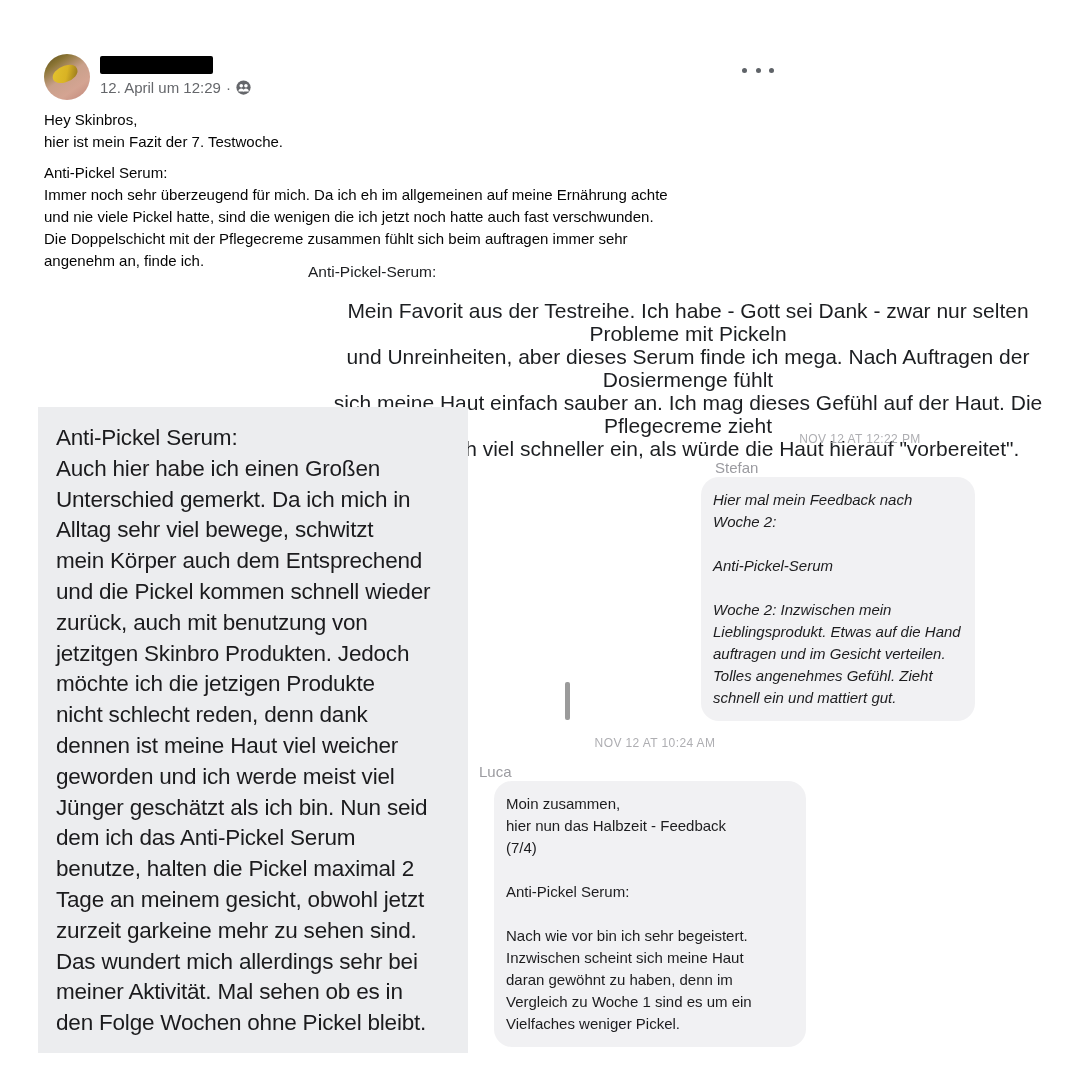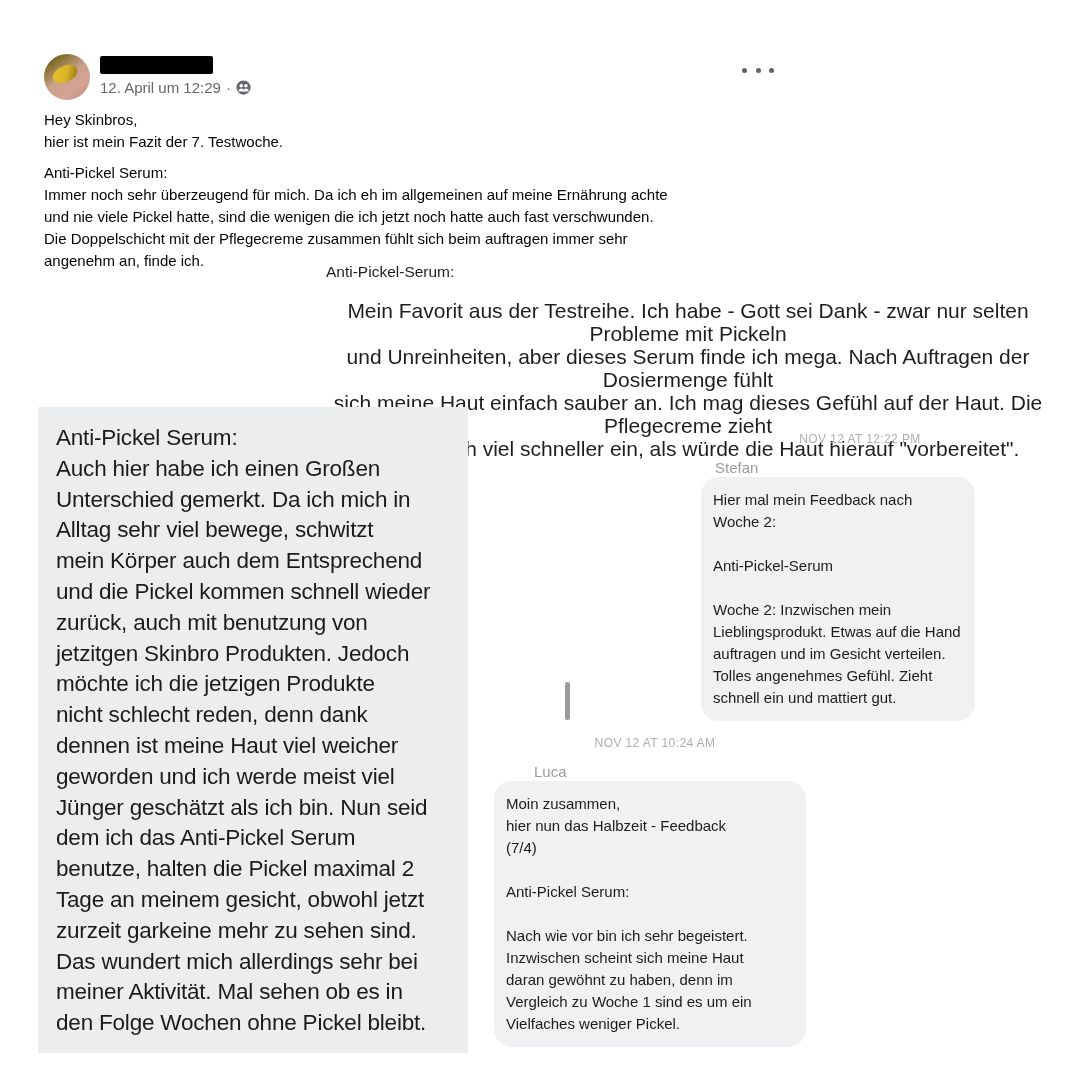--- a/index.html
+++ b/index.html
@@ -26,44 +26,44 @@
     left:100px;top:78px;height:18px;display:flex;align-items:center;gap:5px;
     font-size:15px;color:#65676B;
   }
   .fb-meta svg{display:block;}
   .more{left:740px;top:62px;width:32px;height:16px;display:flex;align-items:center;justify-content:space-between;cursor:pointer;padding:0 2px;}
   .more .d{width:5px;height:5px;border-radius:50%;background:#5f6368;}
   .fb-body{left:44px;top:109px;width:820px;font-size:15px;line-height:22px;color:#050505;}
   .fb-review{left:44px;top:162px;width:820px;font-size:15px;line-height:22px;color:#050505;}
 
   
-  .ir-head{left:326px;top:261px;width:740px;font-size:15.5px;line-height:22px;color:#1c1e21;}
+  .ir-head{left:308px;top:261px;width:740px;font-size:15.5px;line-height:22px;color:#1c1e21;}
   .ir-body{left:318px;top:299px;width:740px;font-size:21px;line-height:23px;color:#1c1e21;text-align:center;}
 
   
   .note-card{
     left:38px;top:407px;width:430px;box-sizing:border-box;
     background:#ecedef;padding:16px 12px 14px 18px;
   }
   .note-text{font-size:22.5px;line-height:30.8px;color:#1b1b1d;letter-spacing:-0.2px;}
 
   
   .chat-time{
     font-size:12px;color:#aeaeb2;letter-spacing:0.4px;text-align:center;width:320px;
   }
   .chat-time-1{left:700px;top:432px;}
   .chat-time-2{left:495px;top:736px;}
   .chat-sender{font-size:15px;color:#9b9ba0;}
   .chat-sender-1{left:715px;top:459px;}
-  .chat-sender-2{left:534px;top:763px;}
+  .chat-sender-2{left:479px;top:763px;}
   .bubble{
     box-sizing:border-box;background:#f1f1f3;border-radius:18px;
     padding:12px 12px;font-size:15px;line-height:22px;color:#1c1c1e;
   }
-  .bubble-1{left:701px;top:477px;width:274px;}
+  .bubble-1{left:701px;top:477px;width:274px;font-style:italic;}
   .bubble-2{left:494px;top:781px;width:312px;}
 
   .cursor{left:565px;top:682px;width:5px;height:38px;background:#9b9b9b;border-radius:2px;}
 </style>
 </head>
 <body>
 
 <div>
 
   <div class="abs avatar">

